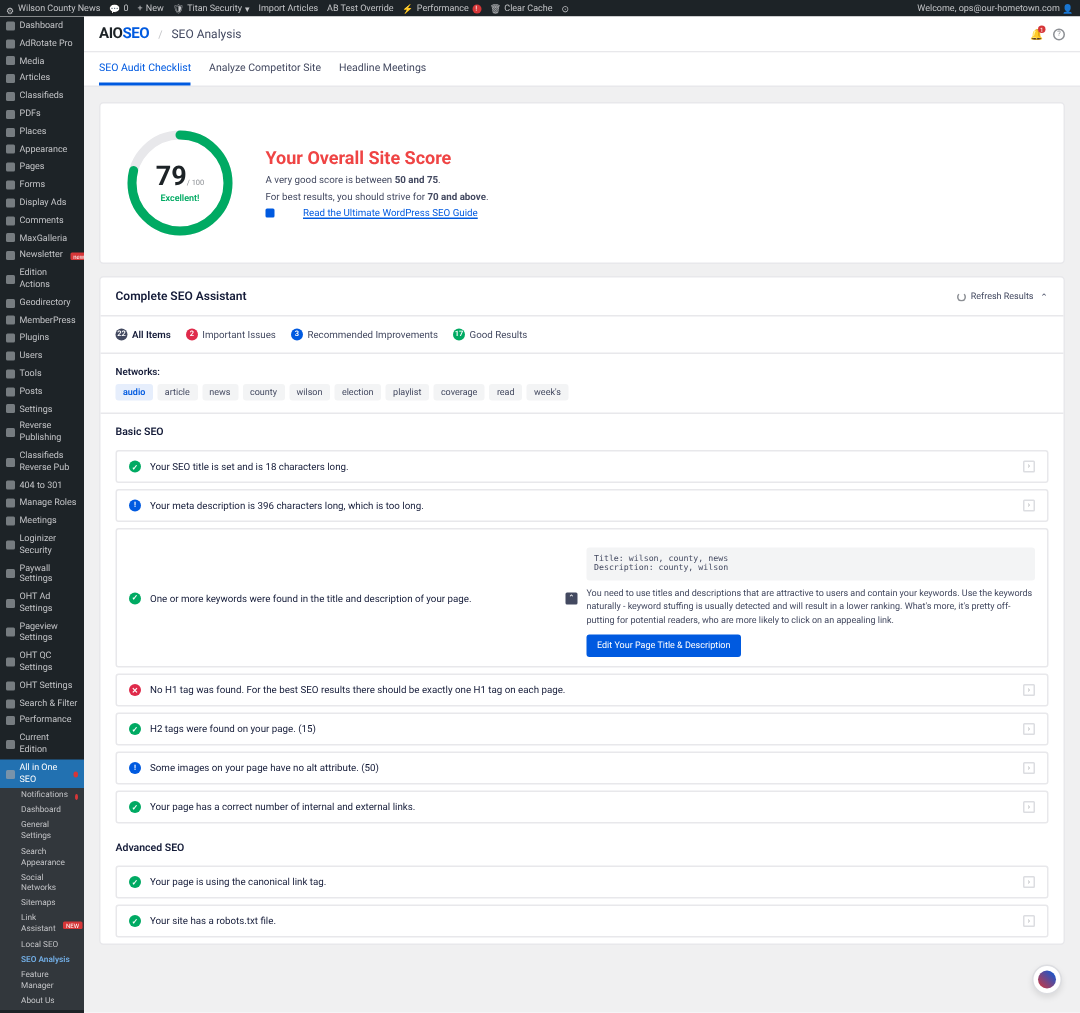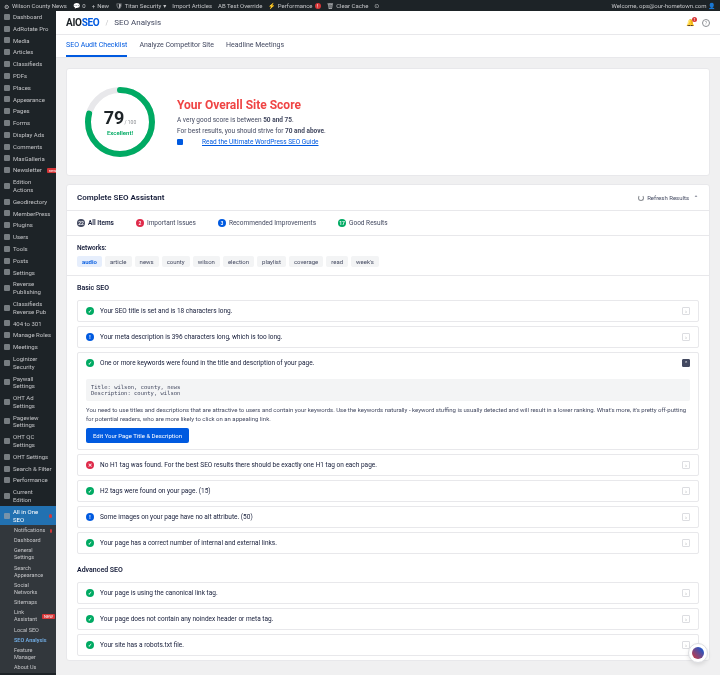--- a/index.html
+++ b/index.html
@@ -47,35 +47,35 @@
 .score-text h2{font-size:12px;margin-bottom:4px;color:#ef4444}
 .score-text p{font-size:6.5px;color:#434960;line-height:1.5;margin-bottom:1px}
 .score-link{color:#005ae0;text-decoration:underline;display:flex;align-items:center;gap:19px;font-size:6.5px;margin-top:2px}
 .book-icon{width:6px;height:6px;background:#005ae0;border-radius:1px;flex-shrink:0}
 .checklist-header{display:flex;align-items:center;justify-content:space-between;padding:8px 10px;border-bottom:1px solid #e8e8eb}
 .checklist-title{font-size:8px;font-weight:600;color:#141b38}
 .refresh{display:flex;align-items:center;gap:4px;font-size:6px;color:#434960}
 .refresh-btn{display:flex;align-items:center;gap:3px;cursor:pointer}
 .refresh-ico{width:6px;height:6px;border:1px solid #8c8f94;border-radius:50%;border-top-color:transparent}
 .collapse-ico{width:6px;height:6px;display:flex;align-items:center;justify-content:center}
-.filter-tabs{display:flex;gap:22px;padding:8px 10px;border-bottom:1px solid #e8e8eb}
+.filter-tabs{display:flex;gap:10px;padding:8px 10px;border-bottom:1px solid #e8e8eb}
 .filter-tab{display:flex;align-items:center;gap:3px;font-size:6.5px;color:#434960;cursor:pointer}
 .filter-tab.active{font-weight:600;color:#141b38}
 .filter-badge{background:#434960;color:#fff;border-radius:50%;width:8px;height:8px;display:flex;align-items:center;justify-content:center;font-size:5px;font-weight:600}
 .filter-badge.red{background:#df2a4a}
 .filter-badge.blue{background:#005ae0}
 .filter-badge.green{background:#00aa63}
 .keywords-section{padding:8px 10px;border-bottom:1px solid #e8e8eb}
 .kw-label{font-size:6.5px;font-weight:600;margin-bottom:4px;color:#141b38}
 .keywords{display:flex;flex-wrap:wrap;gap:3px}
 .keyword{background:#f3f4f5;padding:2px 5px;border-radius:2px;font-size:6px;color:#434960}
 .keyword.primary{background:#e6eefc;color:#005ae0;font-weight:600}
 .section-title{font-size:7px;font-weight:600;padding:8px 10px 4px;color:#141b38}
 .check-item{border:1px solid #e8e8eb;border-radius:2px;margin:4px 10px;padding:6px 8px;display:flex;align-items:center;gap:6px;font-size:6.5px;color:#141b38;position:relative}
-.check-item.expanded{flex-direction:column;align-items:stretch}
+.check-item.expanded{align-items:stretch}
 .check-row{display:flex;align-items:center;gap:6px;width:100%}
 .status-ico{width:8px;height:8px;border-radius:50%;flex-shrink:0;display:flex;align-items:center;justify-content:center;font-size:5px;color:#fff;font-weight:700}
 .status-ico.pass{background:#00aa63}
 .status-ico.warn{background:#005ae0}
 .status-ico.fail{background:#df2a4a}
 .check-text{flex:1}
 .expand-ico{width:8px;height:8px;border:1px solid #dcdde1;border-radius:1px;display:flex;align-items:center;justify-content:center;cursor:pointer;font-size:5px;color:#8c8f94;flex-shrink:0}
 .expand-ico.close{background:#434960;border-color:#434960;color:#fff}
 .check-detail{margin-top:6px;width:100%}
 .code-box{background:#f3f4f5;padding:5px;font-family:monospace;font-size:5.5px;color:#434960;border-radius:2px;margin-bottom:4px;white-space:pre-line}
@@ -445,27 +445,20 @@
           <div class="check-item">
             <div class="check-row">
               <span class="status-ico pass">✓</span>
               <span class="check-text">Your page is using the canonical link tag.</span>
               <span class="expand-ico">›</span>
             </div>
           </div>
           <div class="check-item">
             <div class="check-row">
               <span class="status-ico pass">✓</span>
-              <span class="check-text">Your page does not contain any noindex header or meta tag.</span>
-              <span class="expand-ico">›</span>
-            </div>
-          </div>
-          <div class="check-item">
-            <div class="check-row">
-              <span class="status-ico pass">✓</span>
               <span class="check-text">Your site has a robots.txt file.</span>
               <span class="expand-ico">›</span>
             </div>
           </div>
         </div>
     </div>
   </div>
 </div>
 
 <div class="fab">

